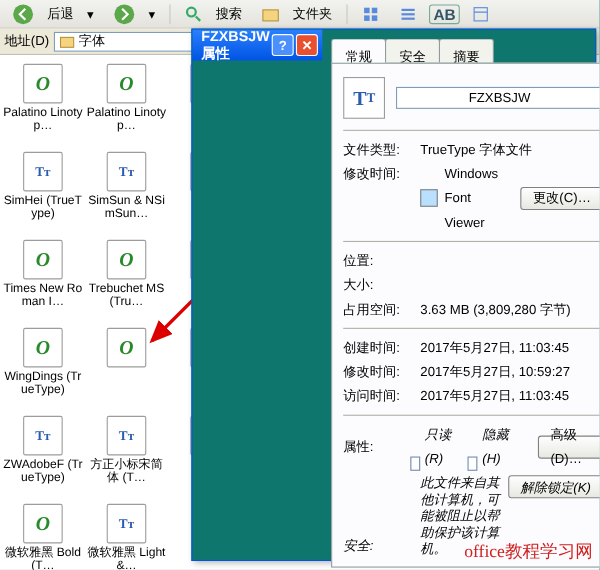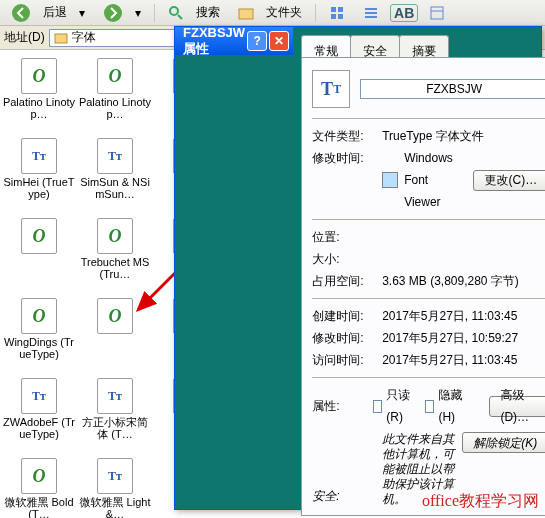--- a/index.html
+++ b/index.html
@@ -224,22 +224,23 @@
     border: 1px solid #808080;
     background: #bae0ff;
   }
   .attr-row {
     display: flex;
     align-items: center;
     gap: 12px;
   }
   .chk {
     display: inline-flex;
-    align-items: center;
+    align-items: flex-end;
     gap: 4px;
+    font-style: italic;
   }
   .chk-box {
     width: 13px;
     height: 13px;
     border: 1px solid #6d8ab0;
     background: #fff;
   }
   .footer {
     display: flex;
     justify-content: flex-end;
@@ -344,20 +345,21 @@
       <div class="file-icon">
         <div class="glyph tt">Tᴛ</div>
         <div class="label">SimSun &amp; NSimSun…</div>
       </div>
       <div class="file-icon">
         <div class="glyph tt">Tᴛ</div>
         <div class="label"></div>
       </div>
       <div class="file-icon">
         <div class="glyph o">O</div>
+        <div class="label">Times New Roman I…</div>
       </div>
       <div class="file-icon">
         <div class="glyph o">O</div>
         <div class="label">Trebuchet MS (Tru…</div>
       </div>
       <div class="file-icon">
         <div class="glyph o">O</div>
         <div class="label">T</div>
       </div>
       <div class="file-icon">

